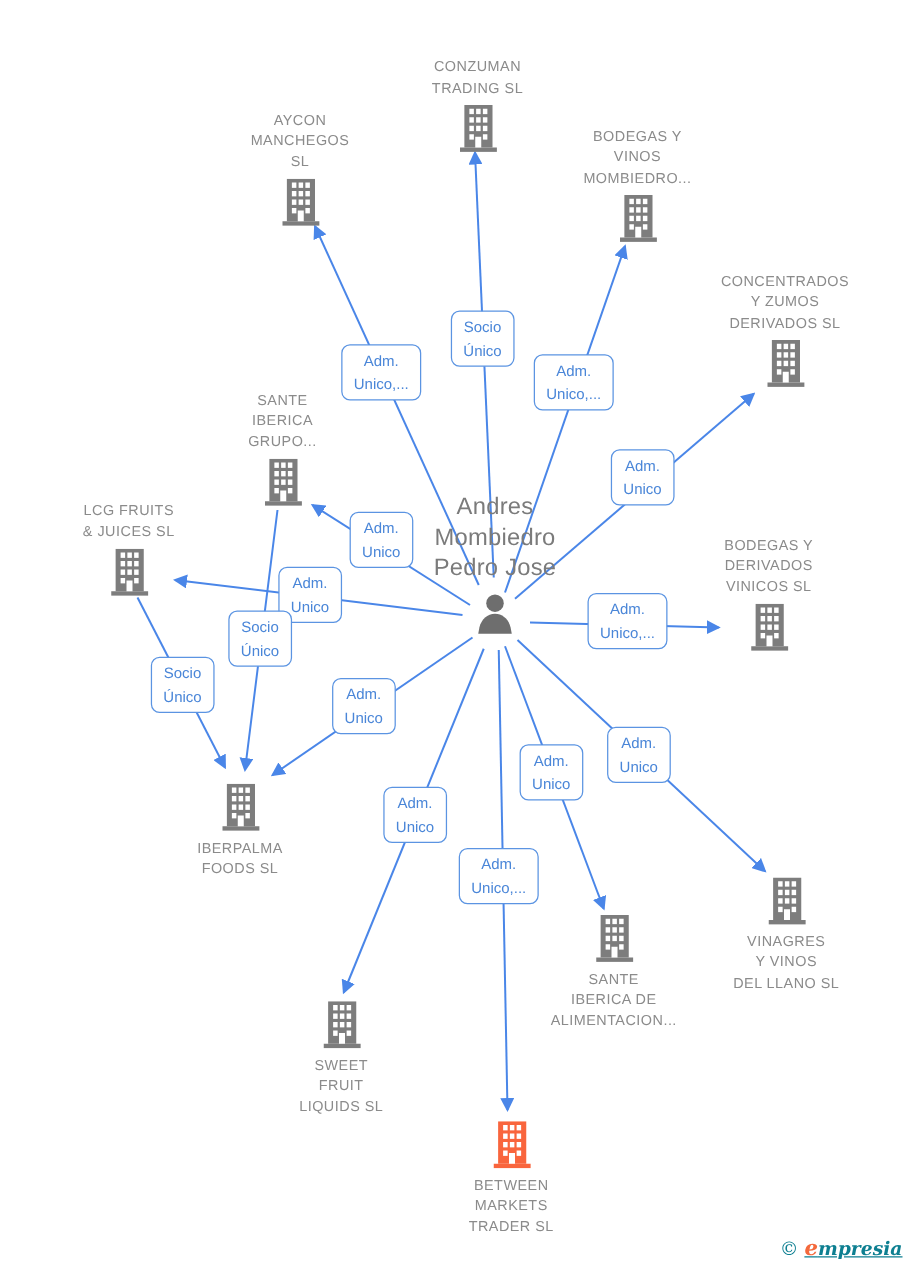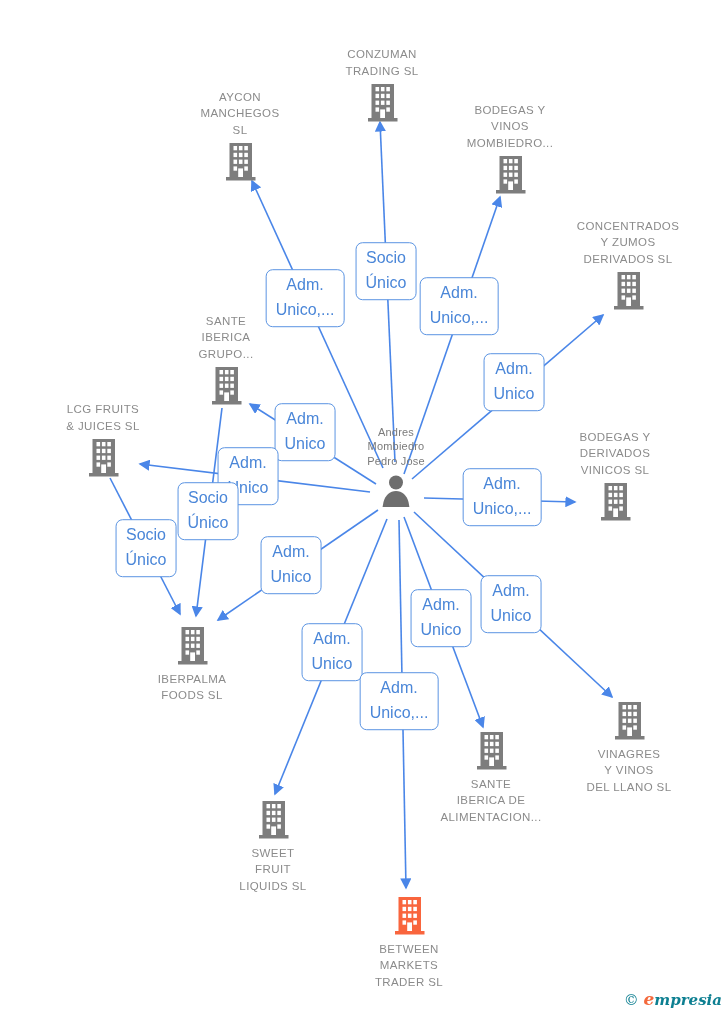--- a/index.html
+++ b/index.html
@@ -7,28 +7,28 @@
           font-family:"Liberation Sans", sans-serif;}
   #edges-svg{position:absolute;left:0;top:0;z-index:1;}
   #graph-layer{position:absolute;left:0;top:0;width:100%;height:100%;z-index:2;}
   .node{position:absolute;width:0;height:0;}
   .node .icon{position:absolute;left:0;top:0;transform:translate(-50%,-50%);line-height:0;}
   .node-label{position:absolute;left:0;transform:translateX(-50%);white-space:pre-line;
               text-align:center;font-size:11.5px;color:#8b8b8b;line-height:1.42;
               letter-spacing:0.4px;width:max-content;max-width:160px;}
   .node-label.above{bottom:24px;}
   .node-label.below{top:25px;text-align:center;}
-  .person-label{font-size:11px;color:#7b7b7b;letter-spacing:0.2px;line-height:1.3;}
+  .person-label{font-size:19px;color:#7b7b7b;letter-spacing:0.2px;line-height:1.3;}
   .edge-label{position:absolute;transform:translate(-50%,-50%);z-index:3;background:#ffffff;
               border:1.5px solid #5b94e2;border-radius:7px;padding:3px 9px;
-              font-size:16px;color:#4a86d8;text-align:center;white-space:pre-line;
+              font-size:12px;color:#4a86d8;text-align:center;white-space:pre-line;
               line-height:1.55;width:max-content;}
   .watermark{position:absolute;right:6px;bottom:6px;z-index:4;font-size:15px;
              color:#0d7f91;font-family:"DejaVu Serif", serif;}
-  .watermark .brand{font-style:italic;font-weight:bold;}
+  .watermark .brand{font-style:italic;font-weight:bold;text-decoration:underline;}
   .watermark .brand-e{color:#f4693c;font-style:italic;font-weight:bold;font-size:17px;}
 </style>
 </head>
 <body>
 
 <div id="canvas">
   <svg id="edges-svg" width="728" height="1015" viewBox="0 0 728 1015">
     <defs>
       <marker id="arrowhead" markerWidth="7" markerHeight="7" refX="6" refY="3.5" orient="auto">
         <path d="M0,0 L7,3.5 L0,7 Z" fill="#4a86e8"></path>

